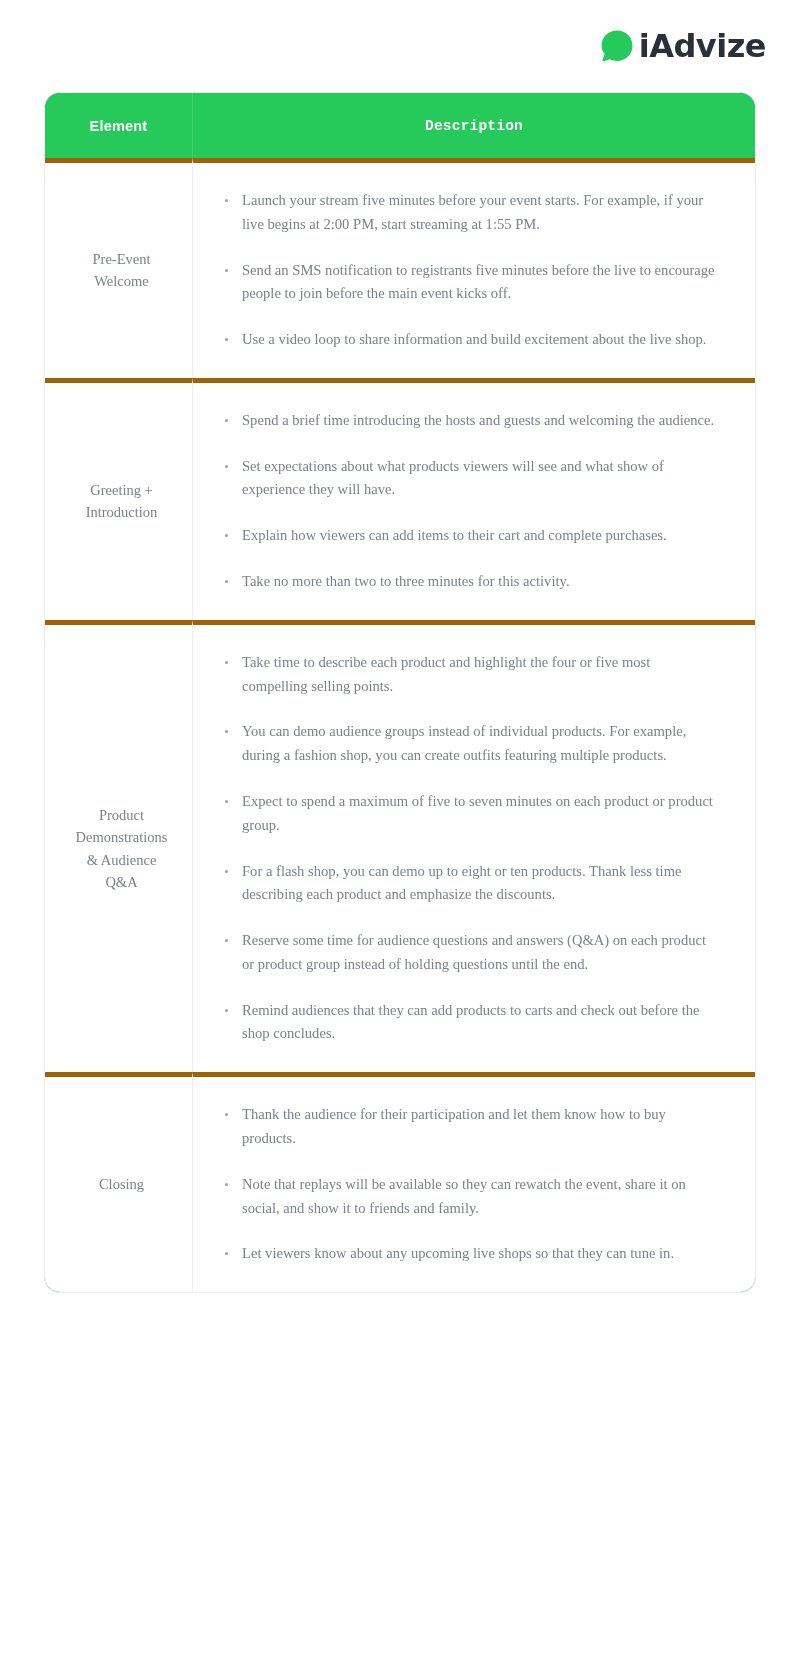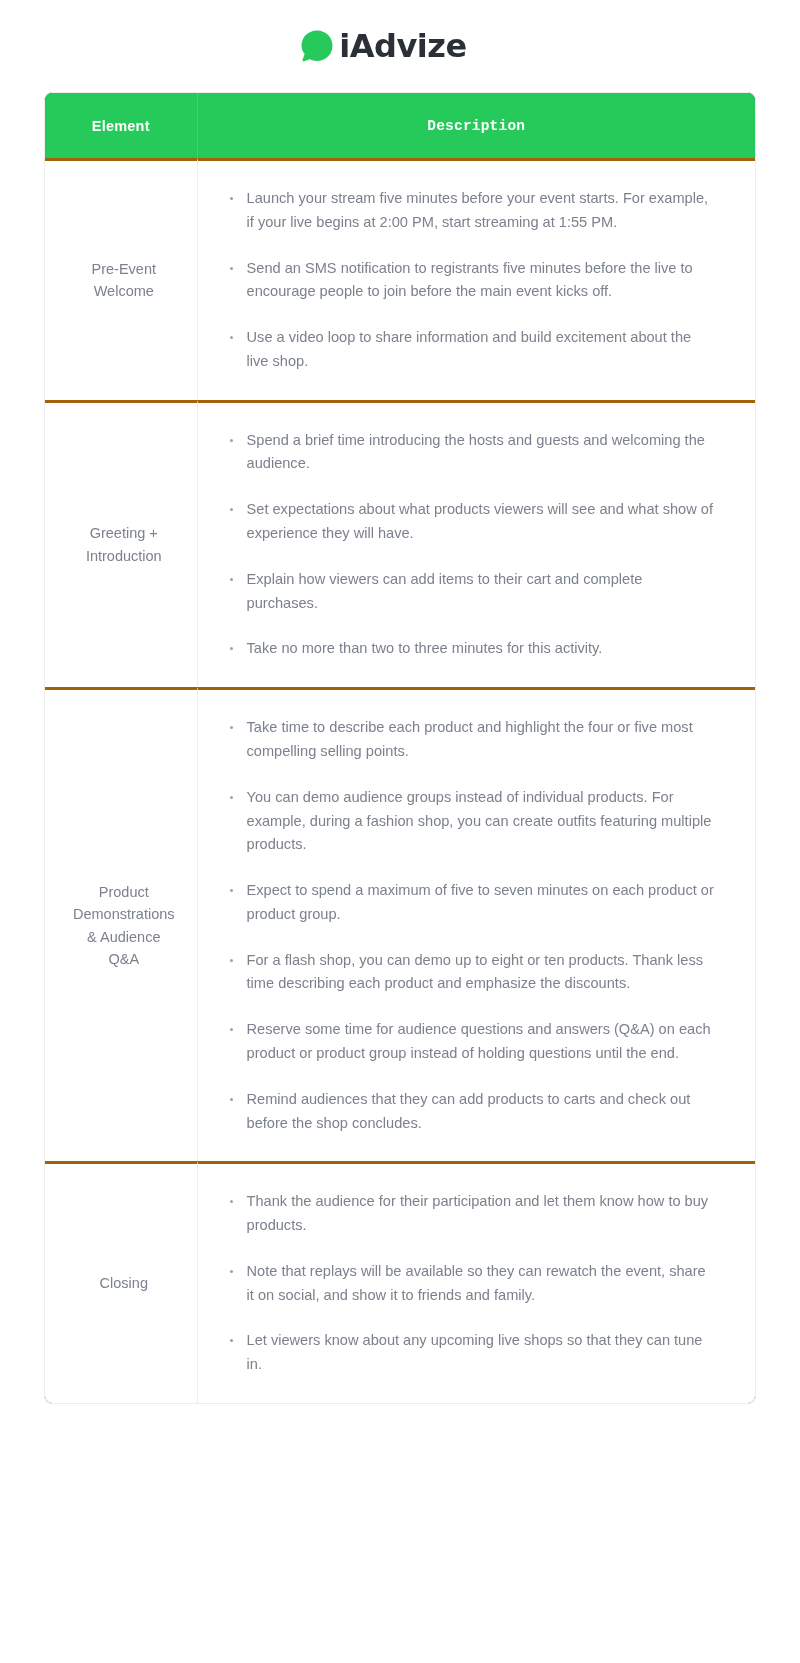--- a/index.html
+++ b/index.html
@@ -20,21 +20,21 @@
     min-height: 1663px;
     background: #ffffff;
     position: relative;
   }
 
   
   .header {
     height: 92px;
     display: flex;
     align-items: center;
-    justify-content: center;
+    justify-content: flex-end;
     padding-right: 34px;
   }
 
   .logo {
     display: flex;
     align-items: center;
     gap: 6px;
   }
 
   .logo-mark {
@@ -61,21 +61,21 @@
     margin: 0 auto;
     width: 712px;
   }
 
   table.matrix {
     width: 100%;
     border-collapse: separate;
     border-spacing: 0;
     background: #0f766e;
     border: 1px solid #ededf0;
-    border-radius: 8px;
+    border-radius: 16px;
     overflow: hidden;
   }
 
   table.matrix thead th {
     background: #25ca5a;
     color: #ffffff;
     font-size: 14.5px;
     font-weight: 700;
     letter-spacing: 0.2px;
     text-align: center;
@@ -84,24 +84,25 @@
     height: 65px;
     vertical-align: middle;
   }
 
   table.matrix thead th:last-child { border-right: none; }
 
   table.matrix thead th:first-child { border-top-left-radius: 7px; }
   table.matrix thead th:last-child  { border-top-right-radius: 7px; font-family: Liberation Mono, monospace; }
 
   table.matrix tbody td {
-    border-top: 3px solid #a16207;
+    border-top: 5px solid #a16207;
     border-right: 1px solid #ededf0;
     vertical-align: middle;
     background: #ffffff;
+    font-family: Liberation Serif, serif;
   }
 
   table.matrix tbody td:last-child { border-right: none; }
 
   td.element-cell {
     width: 148px;
     padding: 24px 22px 24px 28px;
     font-size: 14.5px;
     line-height: 1.55;
     color: #7b818d;

